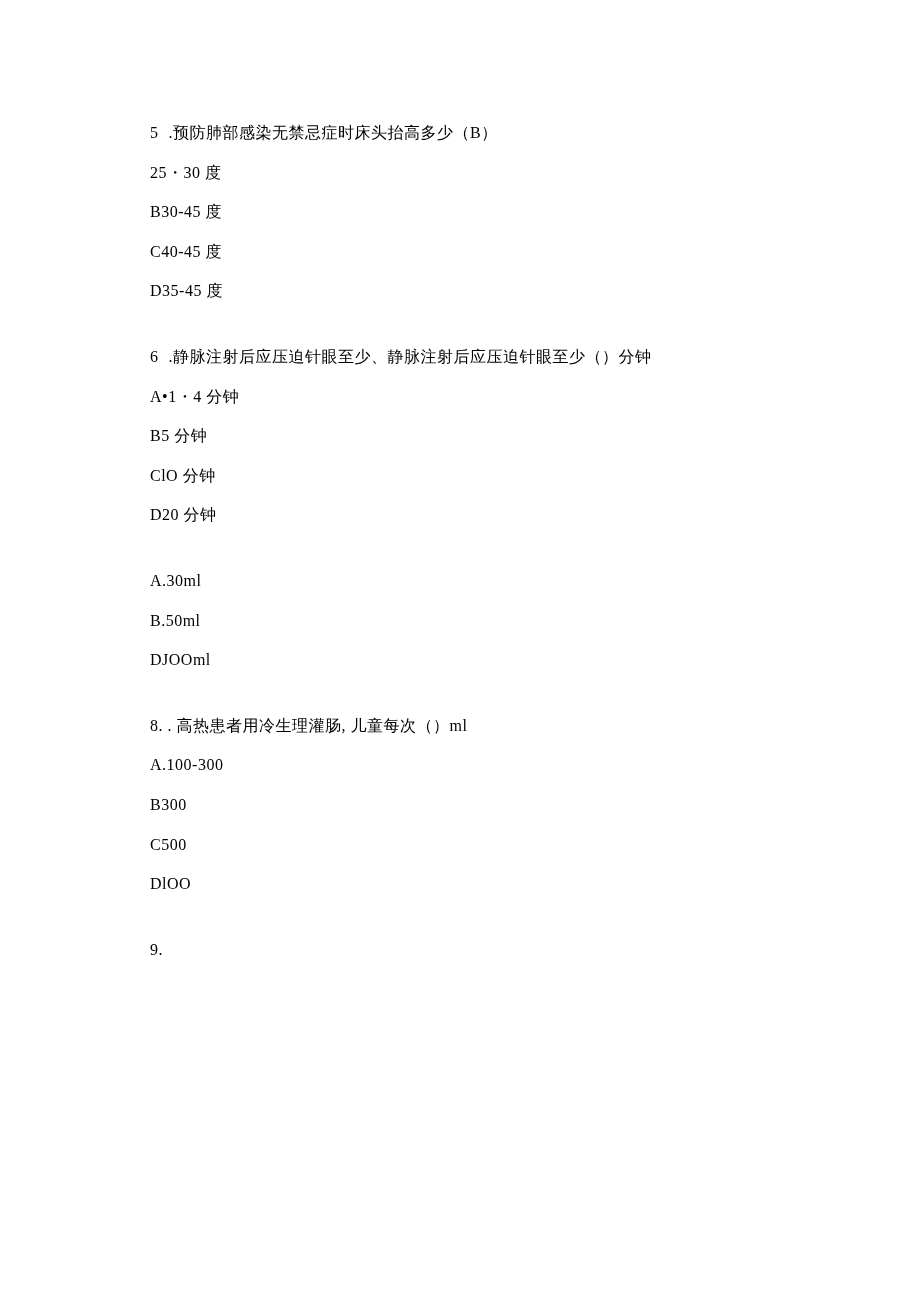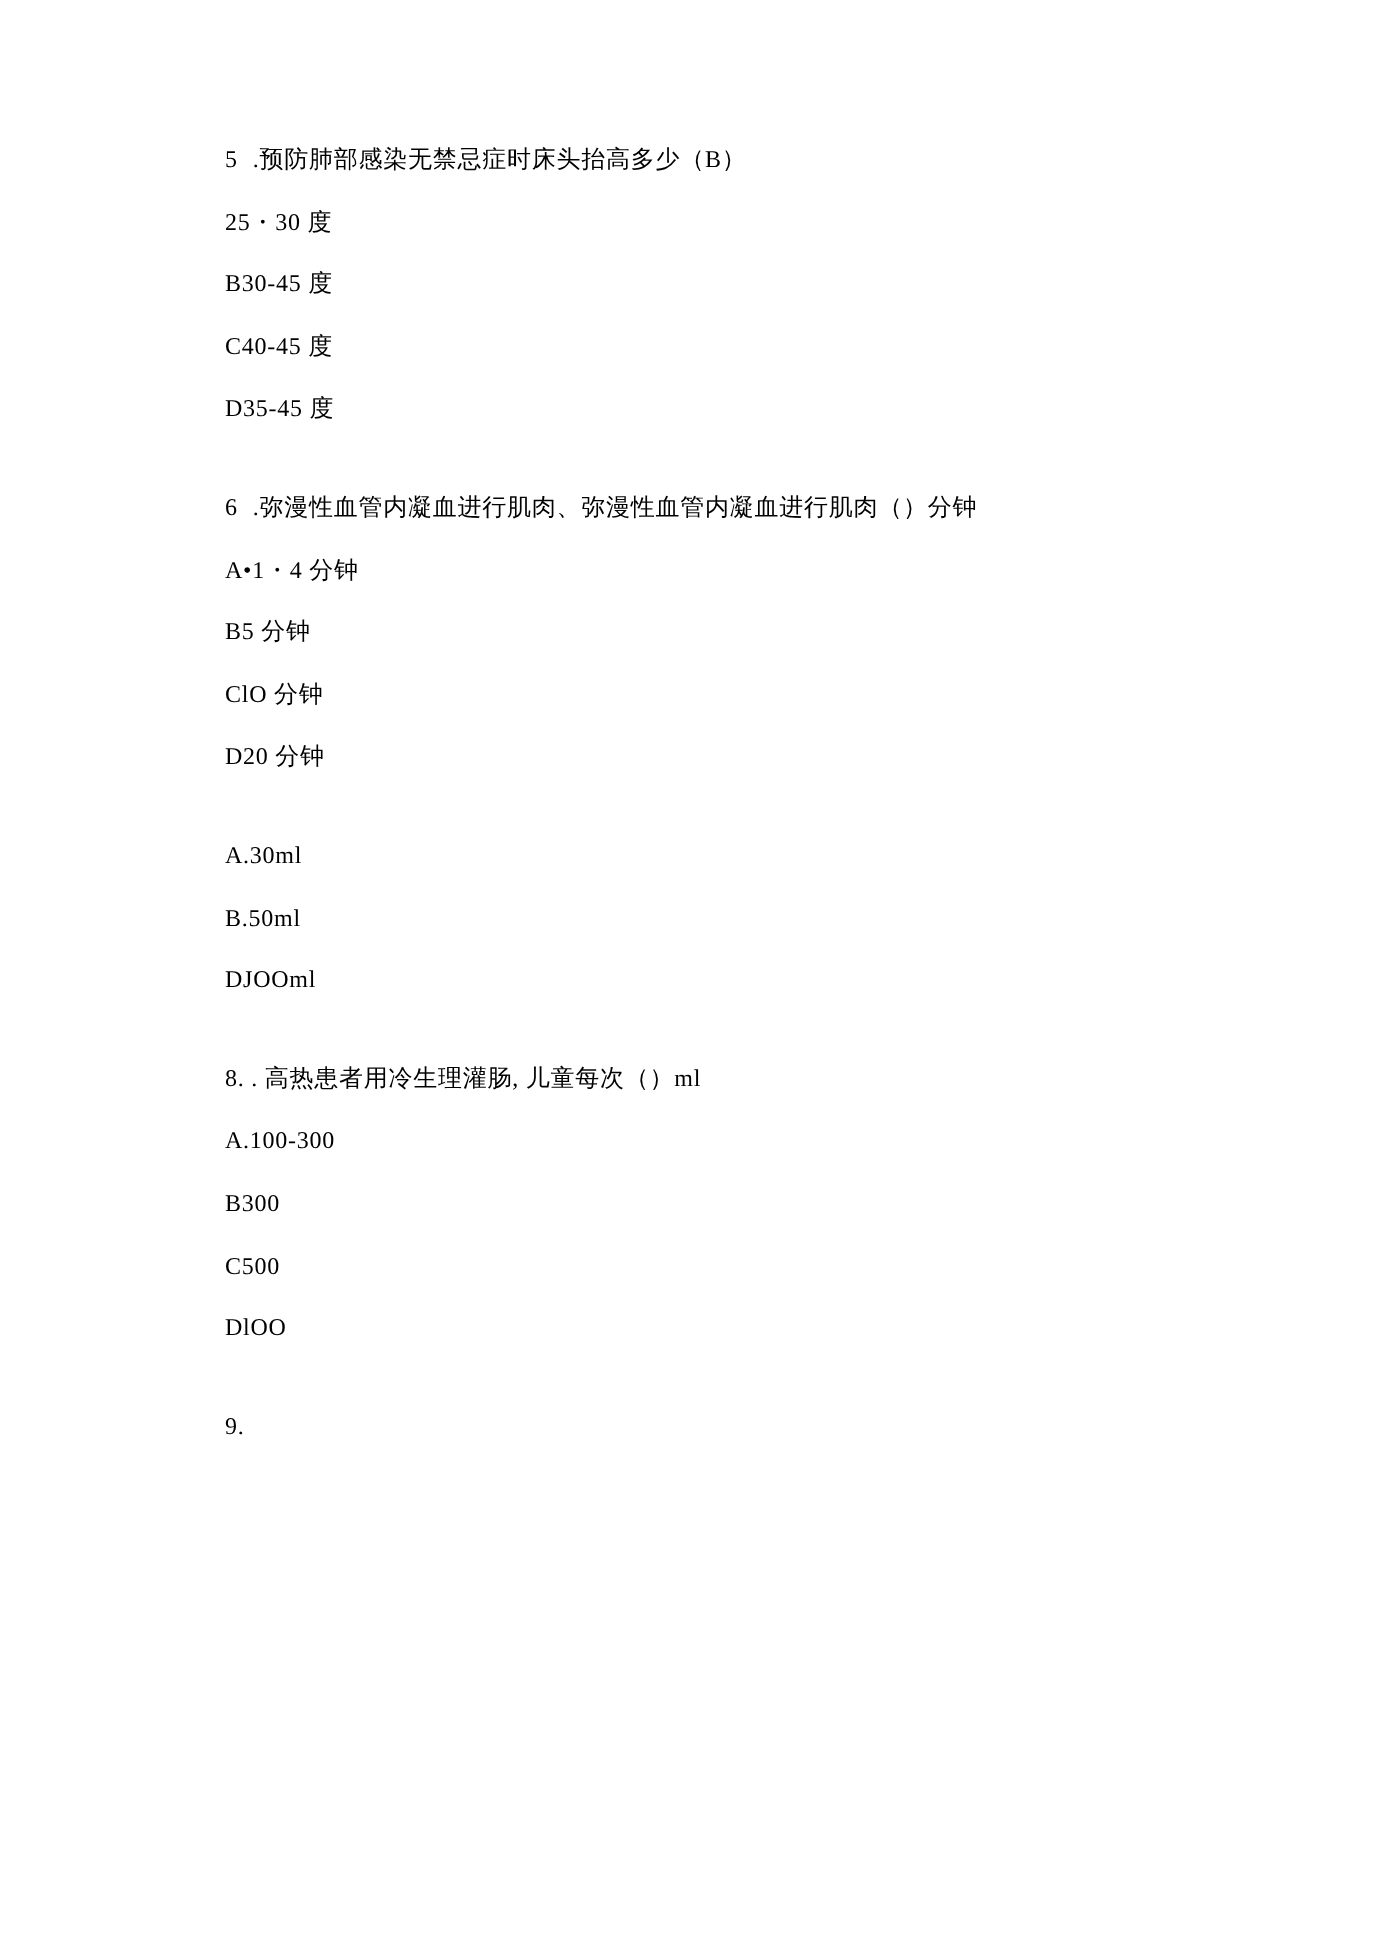--- a/index.html
+++ b/index.html
@@ -7,58 +7,57 @@
     padding: 0;
     background: #ffffff;
     font-family: "Times New Roman", "SimSun", serif;
     font-size: 16px;
     color: #000000;
     line-height: 1.6;
   }
   .page {
     width: 920px;
     min-height: 1301px;
-    padding: 94px 140px 60px 150px;
+    padding: 120px 140px 60px 150px;
     box-sizing: border-box;
   }
   .question-block {
     margin-bottom: 40px;
   }
   .q-line {
     margin-bottom: 14px;
     letter-spacing: 0.5px;
   }
   .q-number {
     display: inline-block;
     min-width: 14px;
   }
   .opt {
     margin-bottom: 14px;
     letter-spacing: 0.5px;
-    margin-top: 16px;
   }
 </style>
 </head>
 <body>
 
 <div class="page">
 
   <div class="question-block">
     <div class="q-line">
       <span class="q-number">5</span><span> .</span><span>预防肺部感染无禁忌症时床头抬高多少（B）</span>
     </div>
     <div class="opt">25・30 度</div>
     <div class="opt">B30-45 度</div>
     <div class="opt">C40-45 度</div>
     <div class="opt">D35-45 度</div>
   </div>
 
   <div class="question-block">
     <div class="q-line">
-      <span class="q-number">6</span><span> .</span><span>弥漫性血管内凝血进行肌肉、弥漫性血管内凝血进行肌肉（）分钟</span>
+      <span class="q-number">6</span><span> .</span><span>静脉注射后应压迫针眼至少、静脉注射后应压迫针眼至少（）分钟</span>
     </div>
     <div class="opt">A•1・4 分钟</div>
     <div class="opt">B5 分钟</div>
     <div class="opt">ClO 分钟</div>
     <div class="opt">D20 分钟</div>
   </div>
 
   <div class="question-block">
     <div class="opt">A.30ml</div>
     <div class="opt">B.50ml</div>

